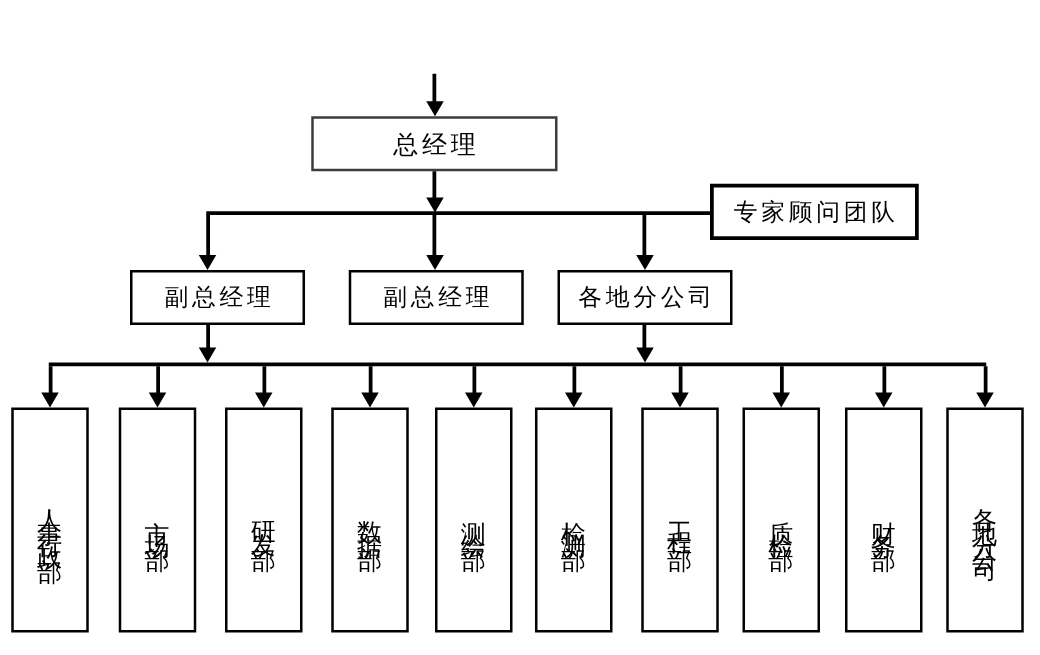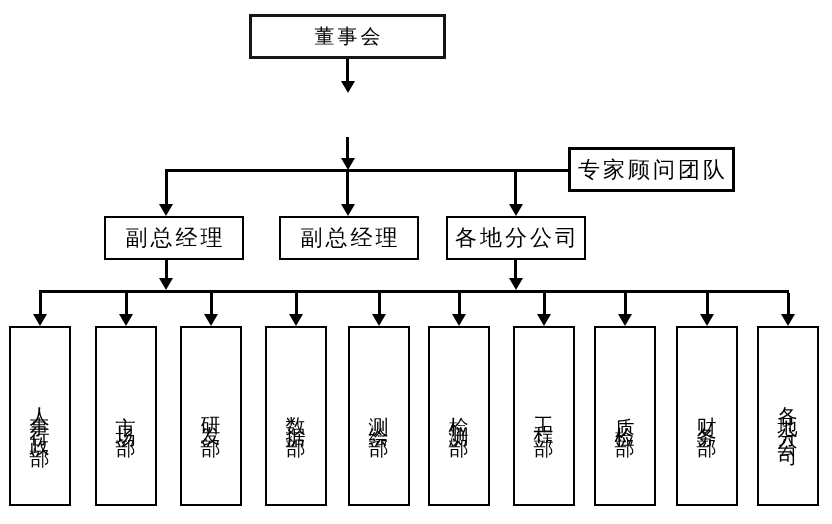--- a/index.html
+++ b/index.html
@@ -5,21 +5,21 @@
   * { margin:0; padding:0; box-sizing:border-box; }
   html,body { background:#ffffff; }
   .canvas {
     position:relative; width:832px; height:524px; background:#ffffff;
     font-family:"DejaVu Sans", sans-serif; color:#000; overflow:hidden;
   }
   .node {
     position:absolute; background:#fff; border:2px solid #000;
     display:flex; align-items:center; justify-content:center;
   }
-  .node .label { font-size:22px; letter-spacing:3px; padding-left:3px; white-space:nowrap; }
+  .node .label { font-size:19px; letter-spacing:3px; padding-left:3px; white-space:nowrap; }
   .board  { border-width:3px; border-color:#161616; }
   .board .label { font-size:20px; }
   .gm     { border-width:2px; border-color:#3c3c3c; }
   .gm .label { font-size:20px; }
   .adv    { border-width:3px; }
   .dept   { border-width:2px; }
   .dept .vlabel {
     writing-mode:vertical-rl; text-orientation:upright;
     font-size:20px; letter-spacing:10px; line-height:1;
   }
@@ -30,24 +30,24 @@
     position:absolute; width:0; height:0;
     border-left:7px solid transparent; border-right:7px solid transparent;
     border-top:12px solid #000;
   }
 </style>
 </head>
 <body>
 
 <div class="canvas">
 
-  <div class="node board" style="left:249px;top:14px;width:197px;height:45px">
-    <span class="label">董事会</span>
+
+  <div class="node gm" style="left:249px;top:93px;width:197px;height:44px">
+    <span class="label">总经理</span>
   </div>
-
 
   <div class="node adv" style="left:568px;top:147px;width:167px;height:45px">
     <span class="label">专家顾问团队</span>
   </div>
 
   <div class="node" style="left:104px;top:216px;width:140px;height:44px">
     <span class="label">副总经理</span>
   </div>
   <div class="node" style="left:279px;top:216px;width:140px;height:44px">
     <span class="label">副总经理</span>

